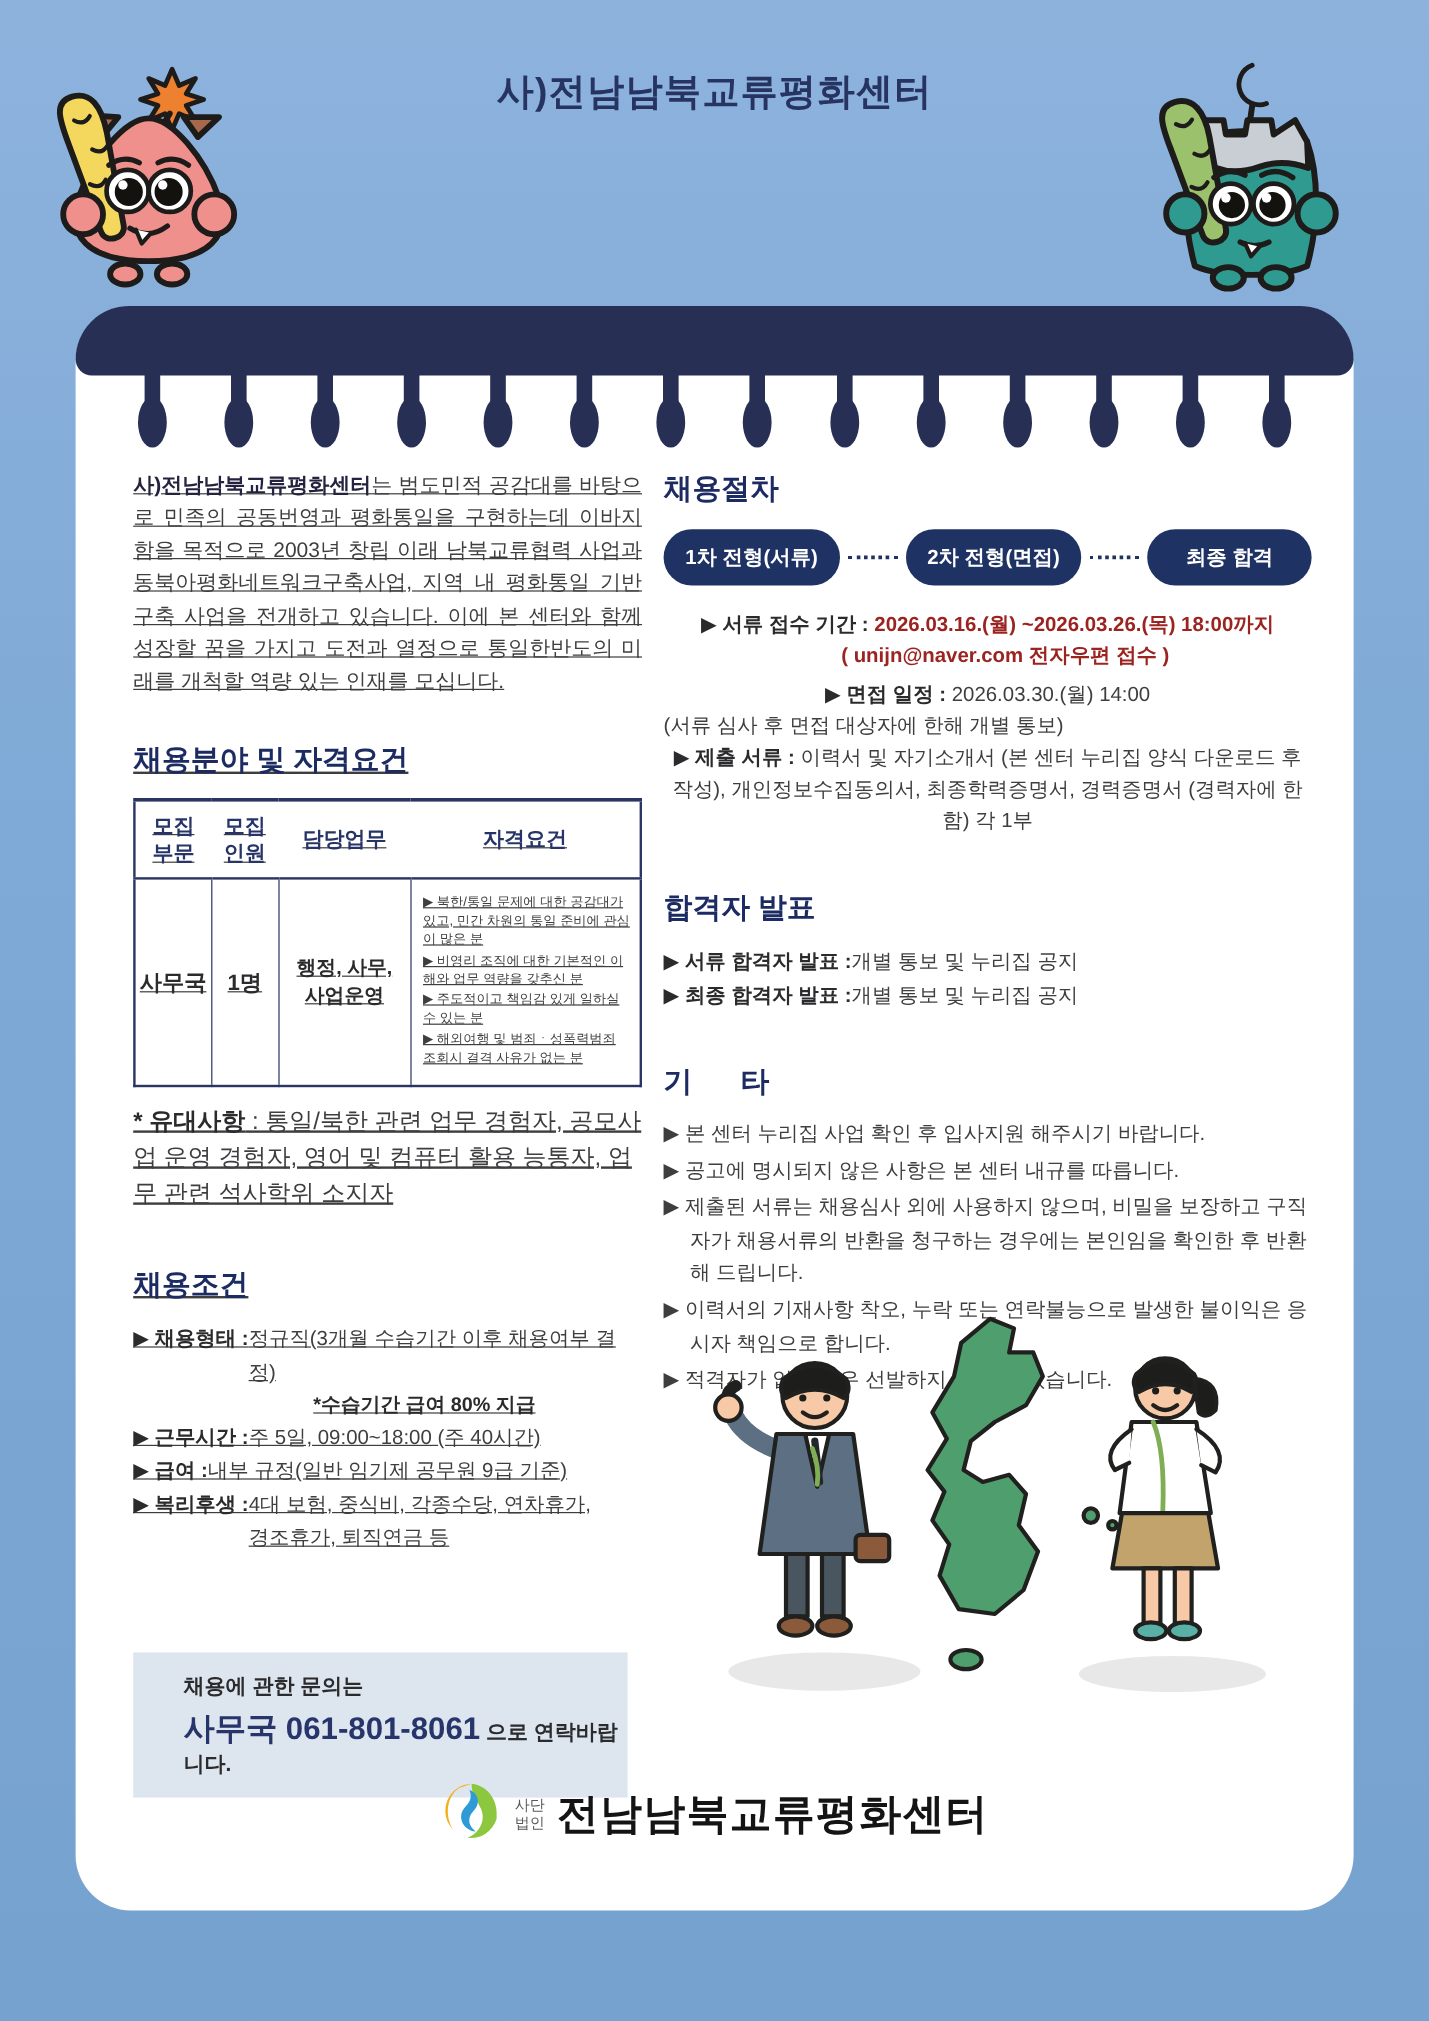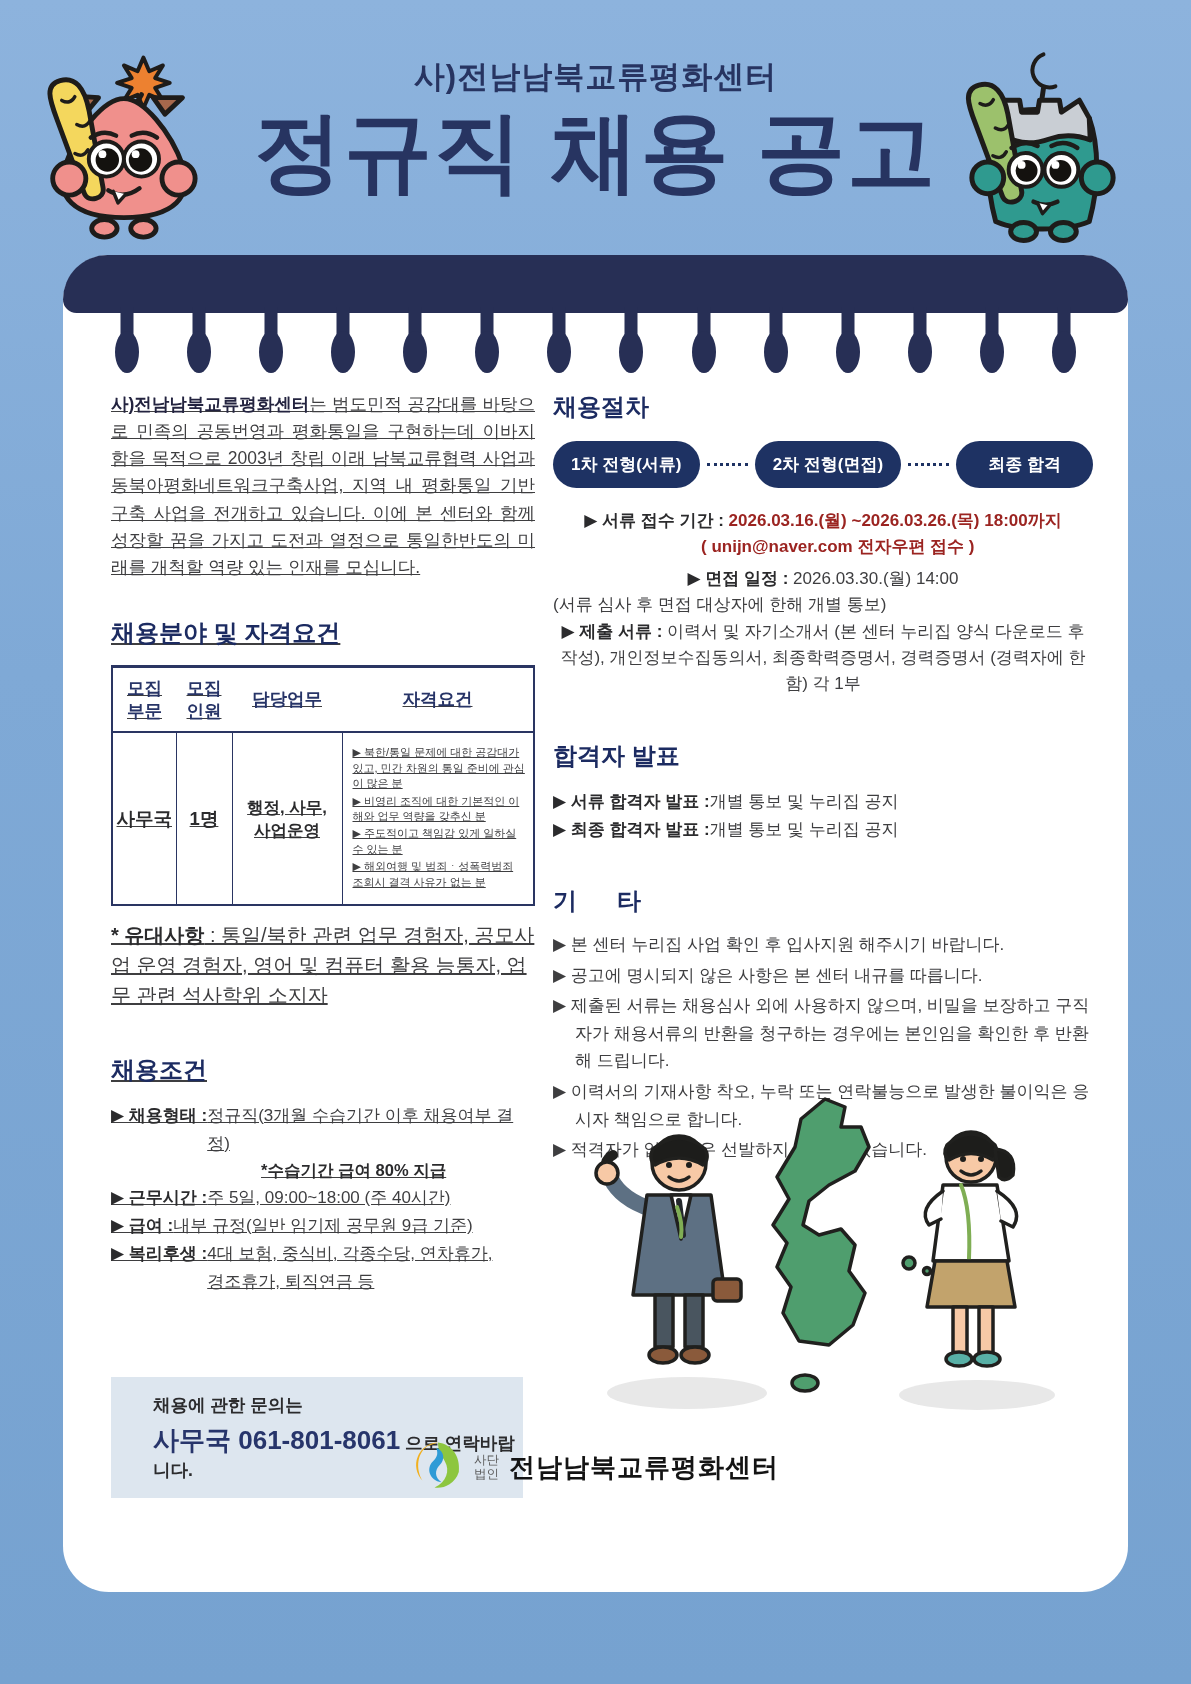--- a/index.html
+++ b/index.html
@@ -66,32 +66,31 @@
   .gap8 { height:6px; }
   .ann-h { margin-top:42px; }
   .ann-list { margin-top:16px; }
   .ann-item { display:flex; font-size:17px; line-height:1.7; }
   .etc-h { margin-top:40px; white-space:pre; }
   .etc-list { margin-top:14px; list-style:none; }
   .etc-list li { font-size:17px; line-height:1.62; color:#3e3e40; padding-left:22px; text-indent:-22px; margin-bottom:3px; }
   
   .illustration { position:absolute; left:494px; top:828px; width:540px; height:340px; }
   
-  .footer { position:absolute; left:0; right:0; top:1184px; display:flex; justify-content:center; align-items:center; gap:10px;text-align:center; }
+  .footer { position:absolute; left:0; right:0; top:1228px; display:flex; justify-content:center; align-items:center; gap:10px;text-align:center; }
   .footer-type { font-size:12.5px; color:#5a5a5a; line-height:1.15; white-space:pre-line; }
-  .footer-name { font-size:26px; font-weight:800; color:#141414; letter-spacing:1px; }
+  .footer-name { font-size:35px; font-weight:800; color:#141414; letter-spacing:1px; }
 </style>
 </head>
 <body>
 
 <div class="poster">
 
   <div class="header-text">
     <div class="org-line">사)전남남북교류평화센터</div>
-    <div class="main-title">정규직 채용 공고</div>
   </div>
 
   <div class="mascot mascot-left">
     <svg viewBox="0 0 200 205" width="196" height="200">
       <g stroke="#1e1c1a" stroke-width="5" stroke-linejoin="round" stroke-linecap="round">
         <path d="M118 30 l6 -14 6 14 14 -6 -8 13 15 5 -15 5 8 13 -14 -6 -6 14 -6 -14 -14 6 8 -13 -15 -5 15 -5 -8 -13z" fill="#ed8130" stroke-width="4"></path>
         <line x1="122" y1="54" x2="116" y2="64"></line>
         <path d="M64 74 L46 55 L78 57 Z" fill="#a7684c"></path>
         <path d="M146 74 L164 57 L134 57 Z" fill="#a7684c"></path>
         <path d="M104 58 C124 58 152 92 164 126 C175 158 156 180 104 180 C52 180 33 158 44 126 C56 92 84 58 104 58 Z" fill="#f0908c"></path>

